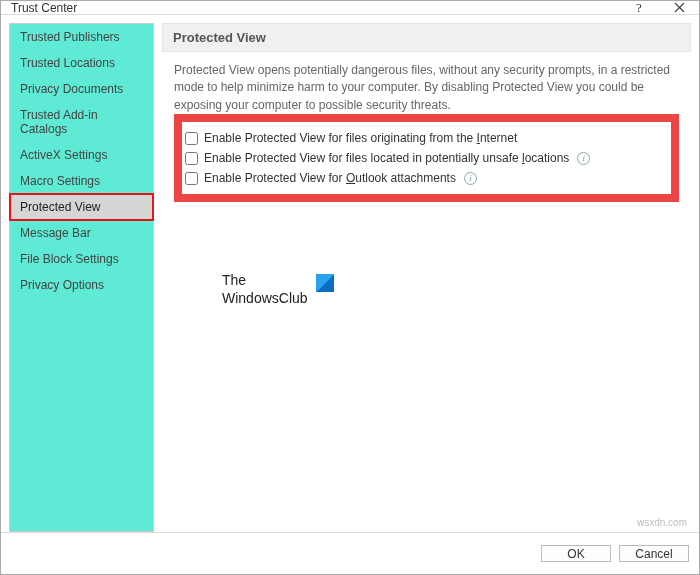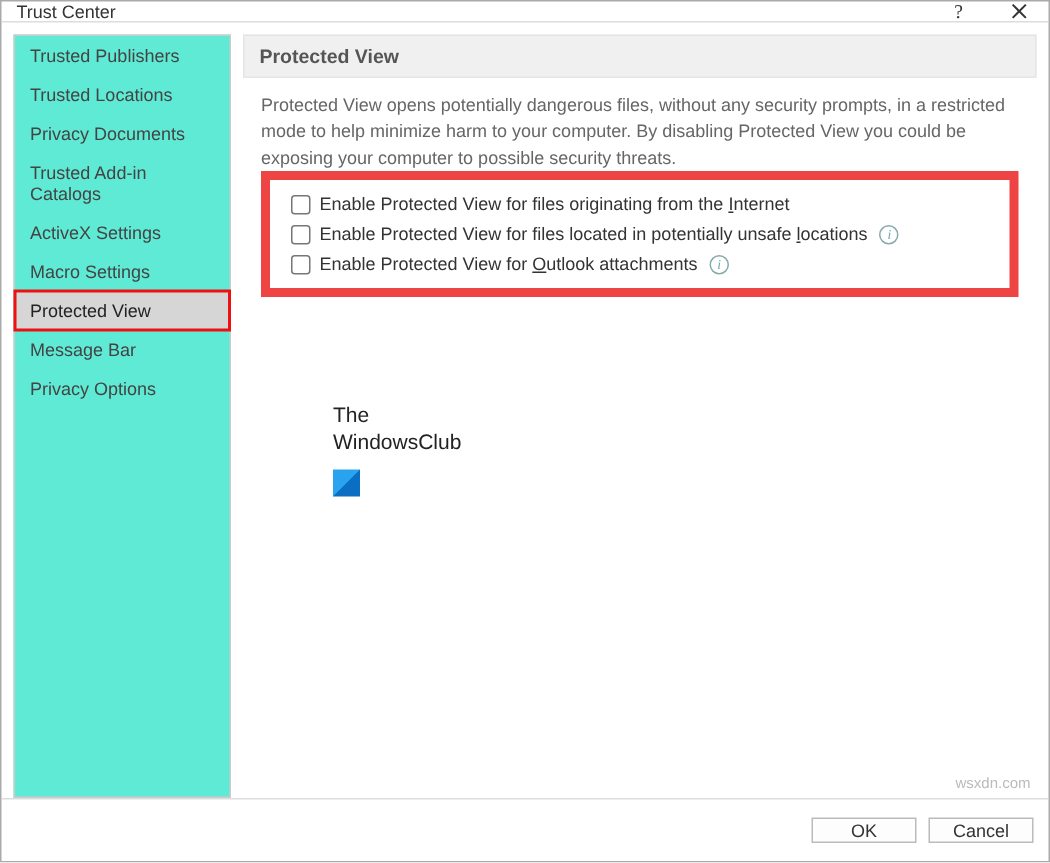--- a/index.html
+++ b/index.html
@@ -11,25 +11,25 @@
     .titlebar-btn.help { font-family: Georgia, serif; }
     .titlebar-btn.close svg { width: 11px; height: 11px; }
     .body { flex: 1; display: flex; padding: 8px 8px 0 8px; gap: 8px; overflow: hidden; }
     .sidebar { width: 145px; border: 1px solid #ccc; background: #5eead4; display: flex; flex-direction: column; }
     .side-item { padding: 6px 10px; font-size: 12px; color: #444; cursor: default; }
     .side-item.selected { background: #d6d6d6; color: #222; }
     .side-highlight { outline: 2px solid #e11; outline-offset: -1px; }
     .main { flex: 1; display: flex; flex-direction: column; position: relative; }
     .section-header { background: #f0f0f0; border: 1px solid #e5e5e5; padding: 6px 10px; font-size: 13px; color: #555; font-weight: 600; }
     .desc { padding: 10px 12px 0 12px; font-size: 12px; color: #666; line-height: 1.45; }
-    .options { margin: 0 12px; border: 6px solid #ef4444; padding: 6px 14px; }
+    .options { margin: 0 12px; border: 8px solid #ef4444; padding: 6px 3px; }
     .opt { display: flex; align-items: center; gap: 6px; padding: 3px 0; font-size: 12px; color: #333; }
     .opt input[type=checkbox] { width: 13px; height: 13px; accent-color: #666; }
     .info-icon { display:inline-flex; width:13px; height:13px; border:1px solid #8aa; border-radius:50%; align-items:center; justify-content:center; font-size:9px; color:#6aa; font-style:italic; font-family:Georgia,serif; margin-left:2px; }
-    .logo { margin-top: 70px; margin-left: 60px; display: flex; gap: 8px; align-items: flex-start; flex-direction: column; }
+    .logo { margin-top: 70px; margin-left: 60px; display: flex; gap: 8px; align-items: flex-start; }
     .logo-text { font-size: 14px; color: #222; line-height: 1.25; }
     .logo-mark { width: 18px; height: 18px; background: linear-gradient(135deg, #2aa3ee 0%, #2aa3ee 50%, #0a6fc2 50%, #0a6fc2 100%); margin-top: 2px; }
     .footer { height: 42px; border-top: 1px solid #ddd; display: flex; justify-content: flex-end; align-items: center; padding-right: 10px; gap: 8px; }
     .btn { min-width: 70px; height: 17px; border: 1px solid #bbb; background: #fdfdfd; font-size: 12px; color: #333; display: inline-flex; align-items:center; justify-content:center; padding: 0 12px; }
     .watermark { position: absolute; right: 4px; bottom: 4px; font-size: 10px; color: #bbb; }
     u.accel { text-decoration: underline; }
   </style>
 </head>
 <body>
 
@@ -50,20 +50,21 @@
 
     <div class="sidebar">
       <div class="side-item">Trusted Publishers</div>
       <div class="side-item">Trusted Locations</div>
       <div class="side-item">Privacy Documents</div>
       <div class="side-item">Trusted Add-in Catalogs</div>
       <div class="side-item">ActiveX Settings</div>
       <div class="side-item">Macro Settings</div>
       <div class="side-item selected side-highlight">Protected View</div>
       <div class="side-item">Message Bar</div>
+      <div class="side-item">File Block Settings</div>
       <div class="side-item">Privacy Options</div>
     </div>
 
     <div class="main">
       <div class="section-header">Protected View</div>
       <div class="desc">Protected View opens potentially dangerous files, without any security prompts, in a restricted mode to help minimize harm to your computer. By disabling Protected View you could be exposing your computer to possible security threats.</div>
 
       <div class="options">
         <label class="opt">
           <input type="checkbox" style="">

